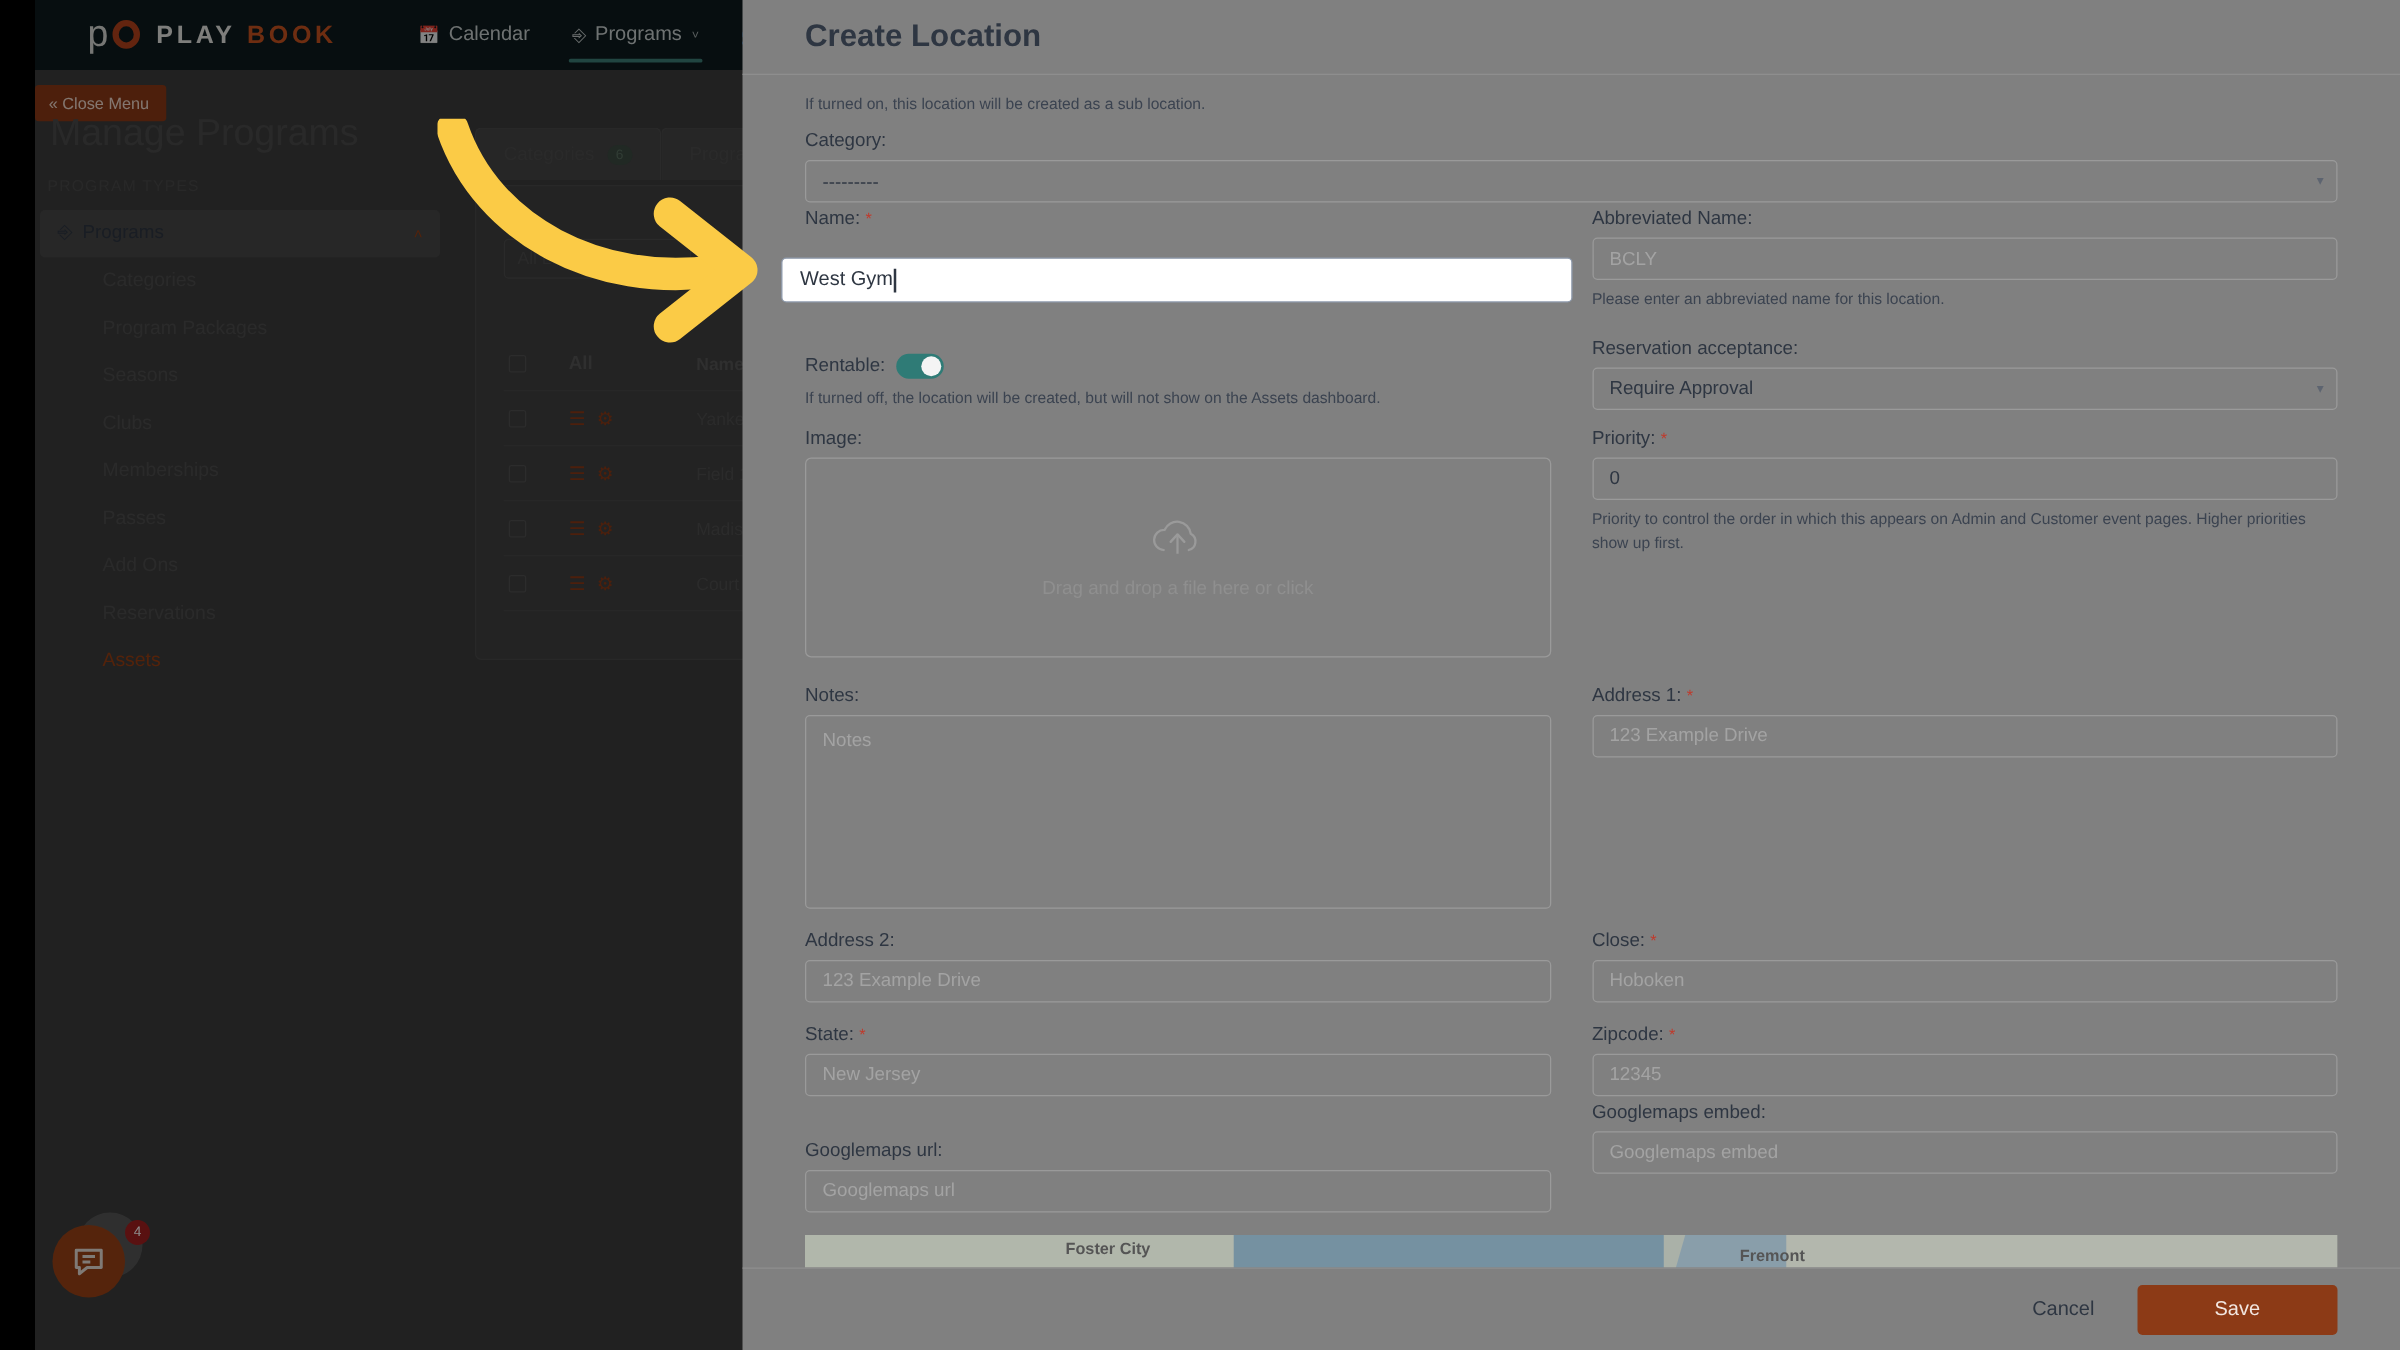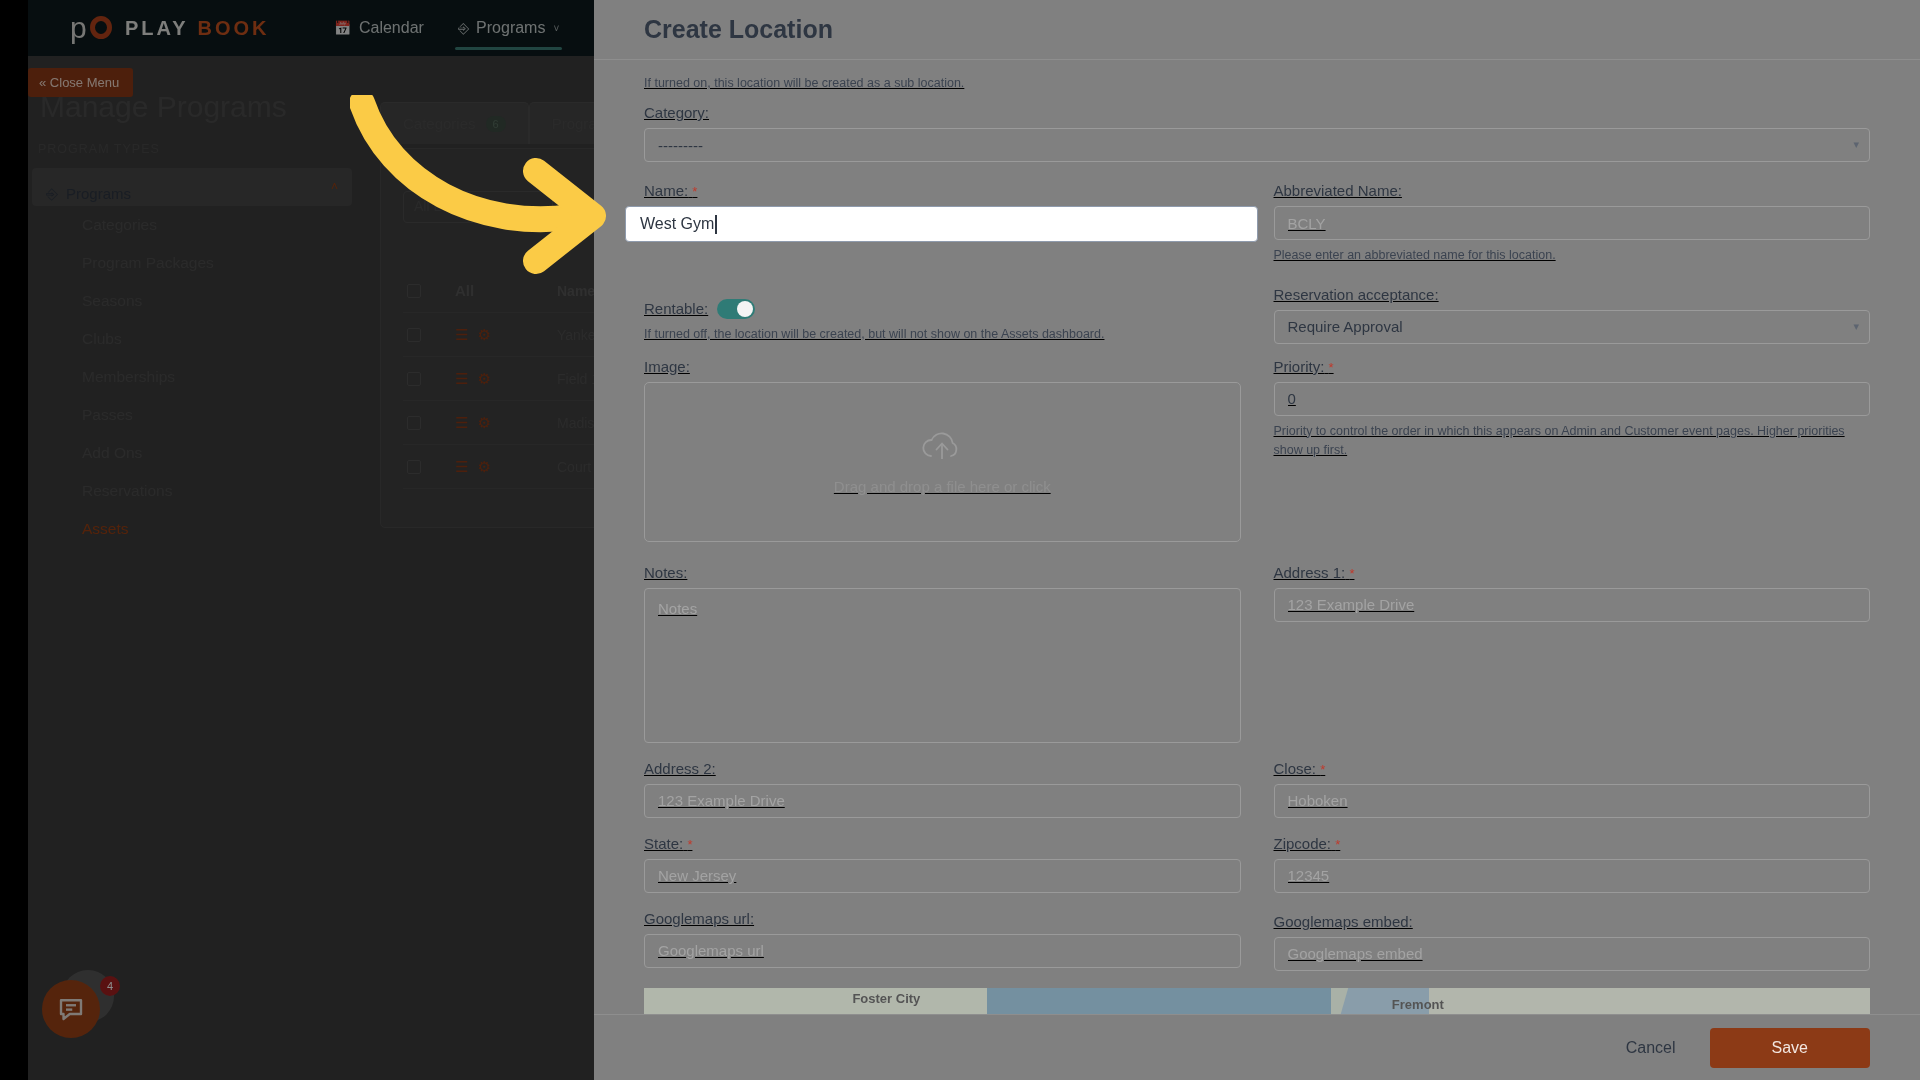--- a/index.html
+++ b/index.html
@@ -72,29 +72,29 @@
 
   .scrim { position:absolute; inset:0; background:rgba(0,0,0,0.45); z-index:5; }
 
   
   .modal {
     position:absolute; left:594px; top:0; width:1326px; height:1080px;
     background:#808080; z-index:6; display:flex; flex-direction:column;
   }
   .modal-head { height:60px; flex:none; display:flex; align-items:center; padding-left:50px; border-bottom:1px solid #8e8e8e;}
   .modal-title { font-size:25px; color:#2e3642; font-weight:600;}
-  .modal-body { flex:1; overflow:hidden; position:relative; padding:16px 50px 0 50px;text-decoration:underline;}
+  .modal-body { flex:1; overflow:hidden; position:relative; padding:16px 50px 0 50px;}
   .modal-foot { height:66px; flex:none; display:flex; align-items:center; justify-content:flex-end; gap:34px; padding-right:50px; border-top:1px solid #8e8e8e;}
   .btn-cancel { color:#2e3642; font-size:16px; background:none; border:none; cursor:pointer; font-family:inherit;}
   .btn-save { background:#8c3a16; color:#f2e6e0; font-size:16px; border:none; border-radius:4px; padding:11px 62px; cursor:pointer; font-family:inherit;}
 
   .hint-top { font-size:12.5px; color:#3b4350; margin-bottom:14px; }
   .grid { display:grid; grid-template-columns:1fr 1fr; column-gap:33px; }
   .col { display:flex; flex-direction:column; }
-  .lbl { font-size:15px; color:#2e3642; margin-bottom:7px; margin-top:20px; }
+  .lbl { font-size:15px; color:#2e3642; margin-bottom:7px; margin-top:4px; }
   .req { color:#c0392b; font-size:13px; }
   .fld {
     height:34px; background:transparent; border:1px solid #9a9a9a; border-radius:4px;
     font-size:15px; color:#2e3642; padding:0 13px; font-family:inherit; width:100%;
   }
   .fld::placeholder { color:#a3a3a3; }
   .sel-wrap { position:relative; }
   .sel-wrap .arrow { position:absolute; right:11px; top:10px; font-size:11px; color:#5d6470; pointer-events:none;}
   .help { font-size:12.5px; color:#3b4350; margin-top:6px; line-height:1.5;}
   .toggle-row { display:flex; align-items:center; gap:9px; margin-top:12px;}
@@ -390,21 +390,21 @@
           <div class="lbl" style="margin-top:17px">
             <span>Zipcode:</span>
             <span class="req">*</span>
           </div>
           <input class="fld" placeholder="12345" style="">
         </div>
       </div>
 
       <div class="grid">
         <div class="col">
-          <div class="lbl" style="margin-top:17px">Googlemaps url:</div>
+          <div class="lbl" style="margin-top:35px">Googlemaps url:</div>
           <input class="fld" placeholder="Googlemaps url" style="">
         </div>
         <div class="col">
           <div class="lbl" style="">Googlemaps embed:</div>
           <input class="fld" placeholder="Googlemaps embed" style="">
         </div>
       </div>
 
       <div class="mapstrip">
         <div class="mapbg">

